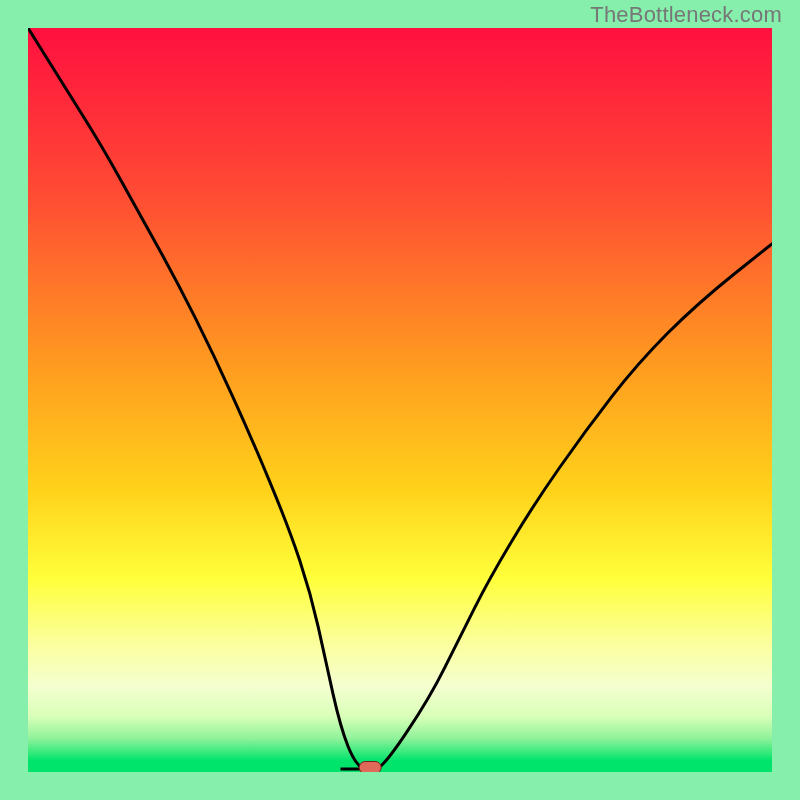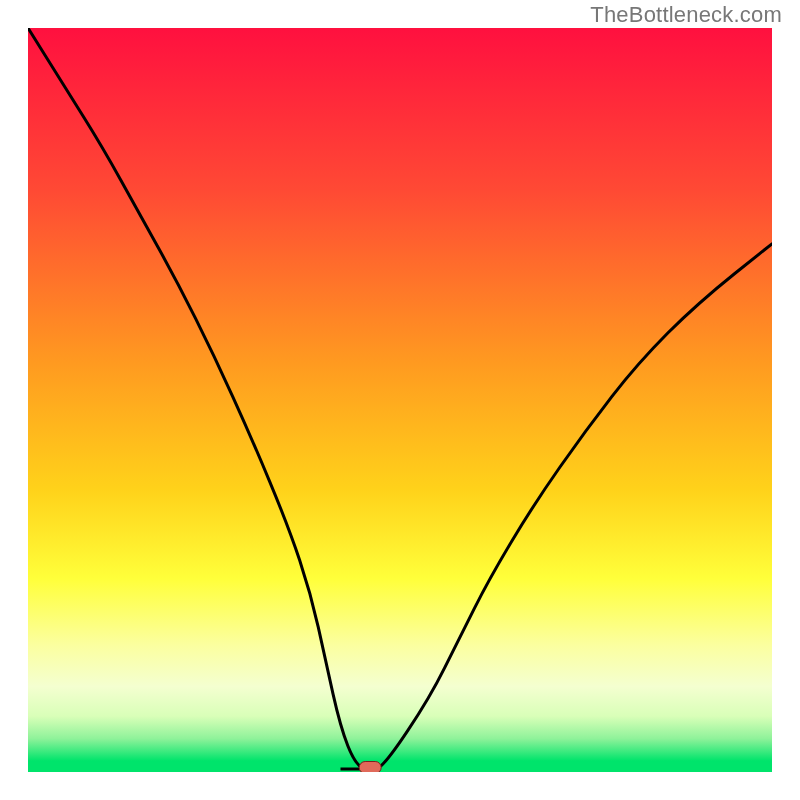--- a/index.html
+++ b/index.html
@@ -10,21 +10,21 @@
     background: #000;
     overflow: hidden;
     font-family: Arial, Helvetica, sans-serif;
   }
   .frame {
     position: absolute;
     left: 0;
     top: 0;
     width: 800px;
     height: 800px;
-    background: #ffffff;
+    background: #86efac;
   }
   .watermark {
     position: absolute;
     top: 2px;
     right: 18px;
     color: #777;
     font-size: 22px;
     font-weight: 500;
     letter-spacing: 0.2px;
     user-select: none;

